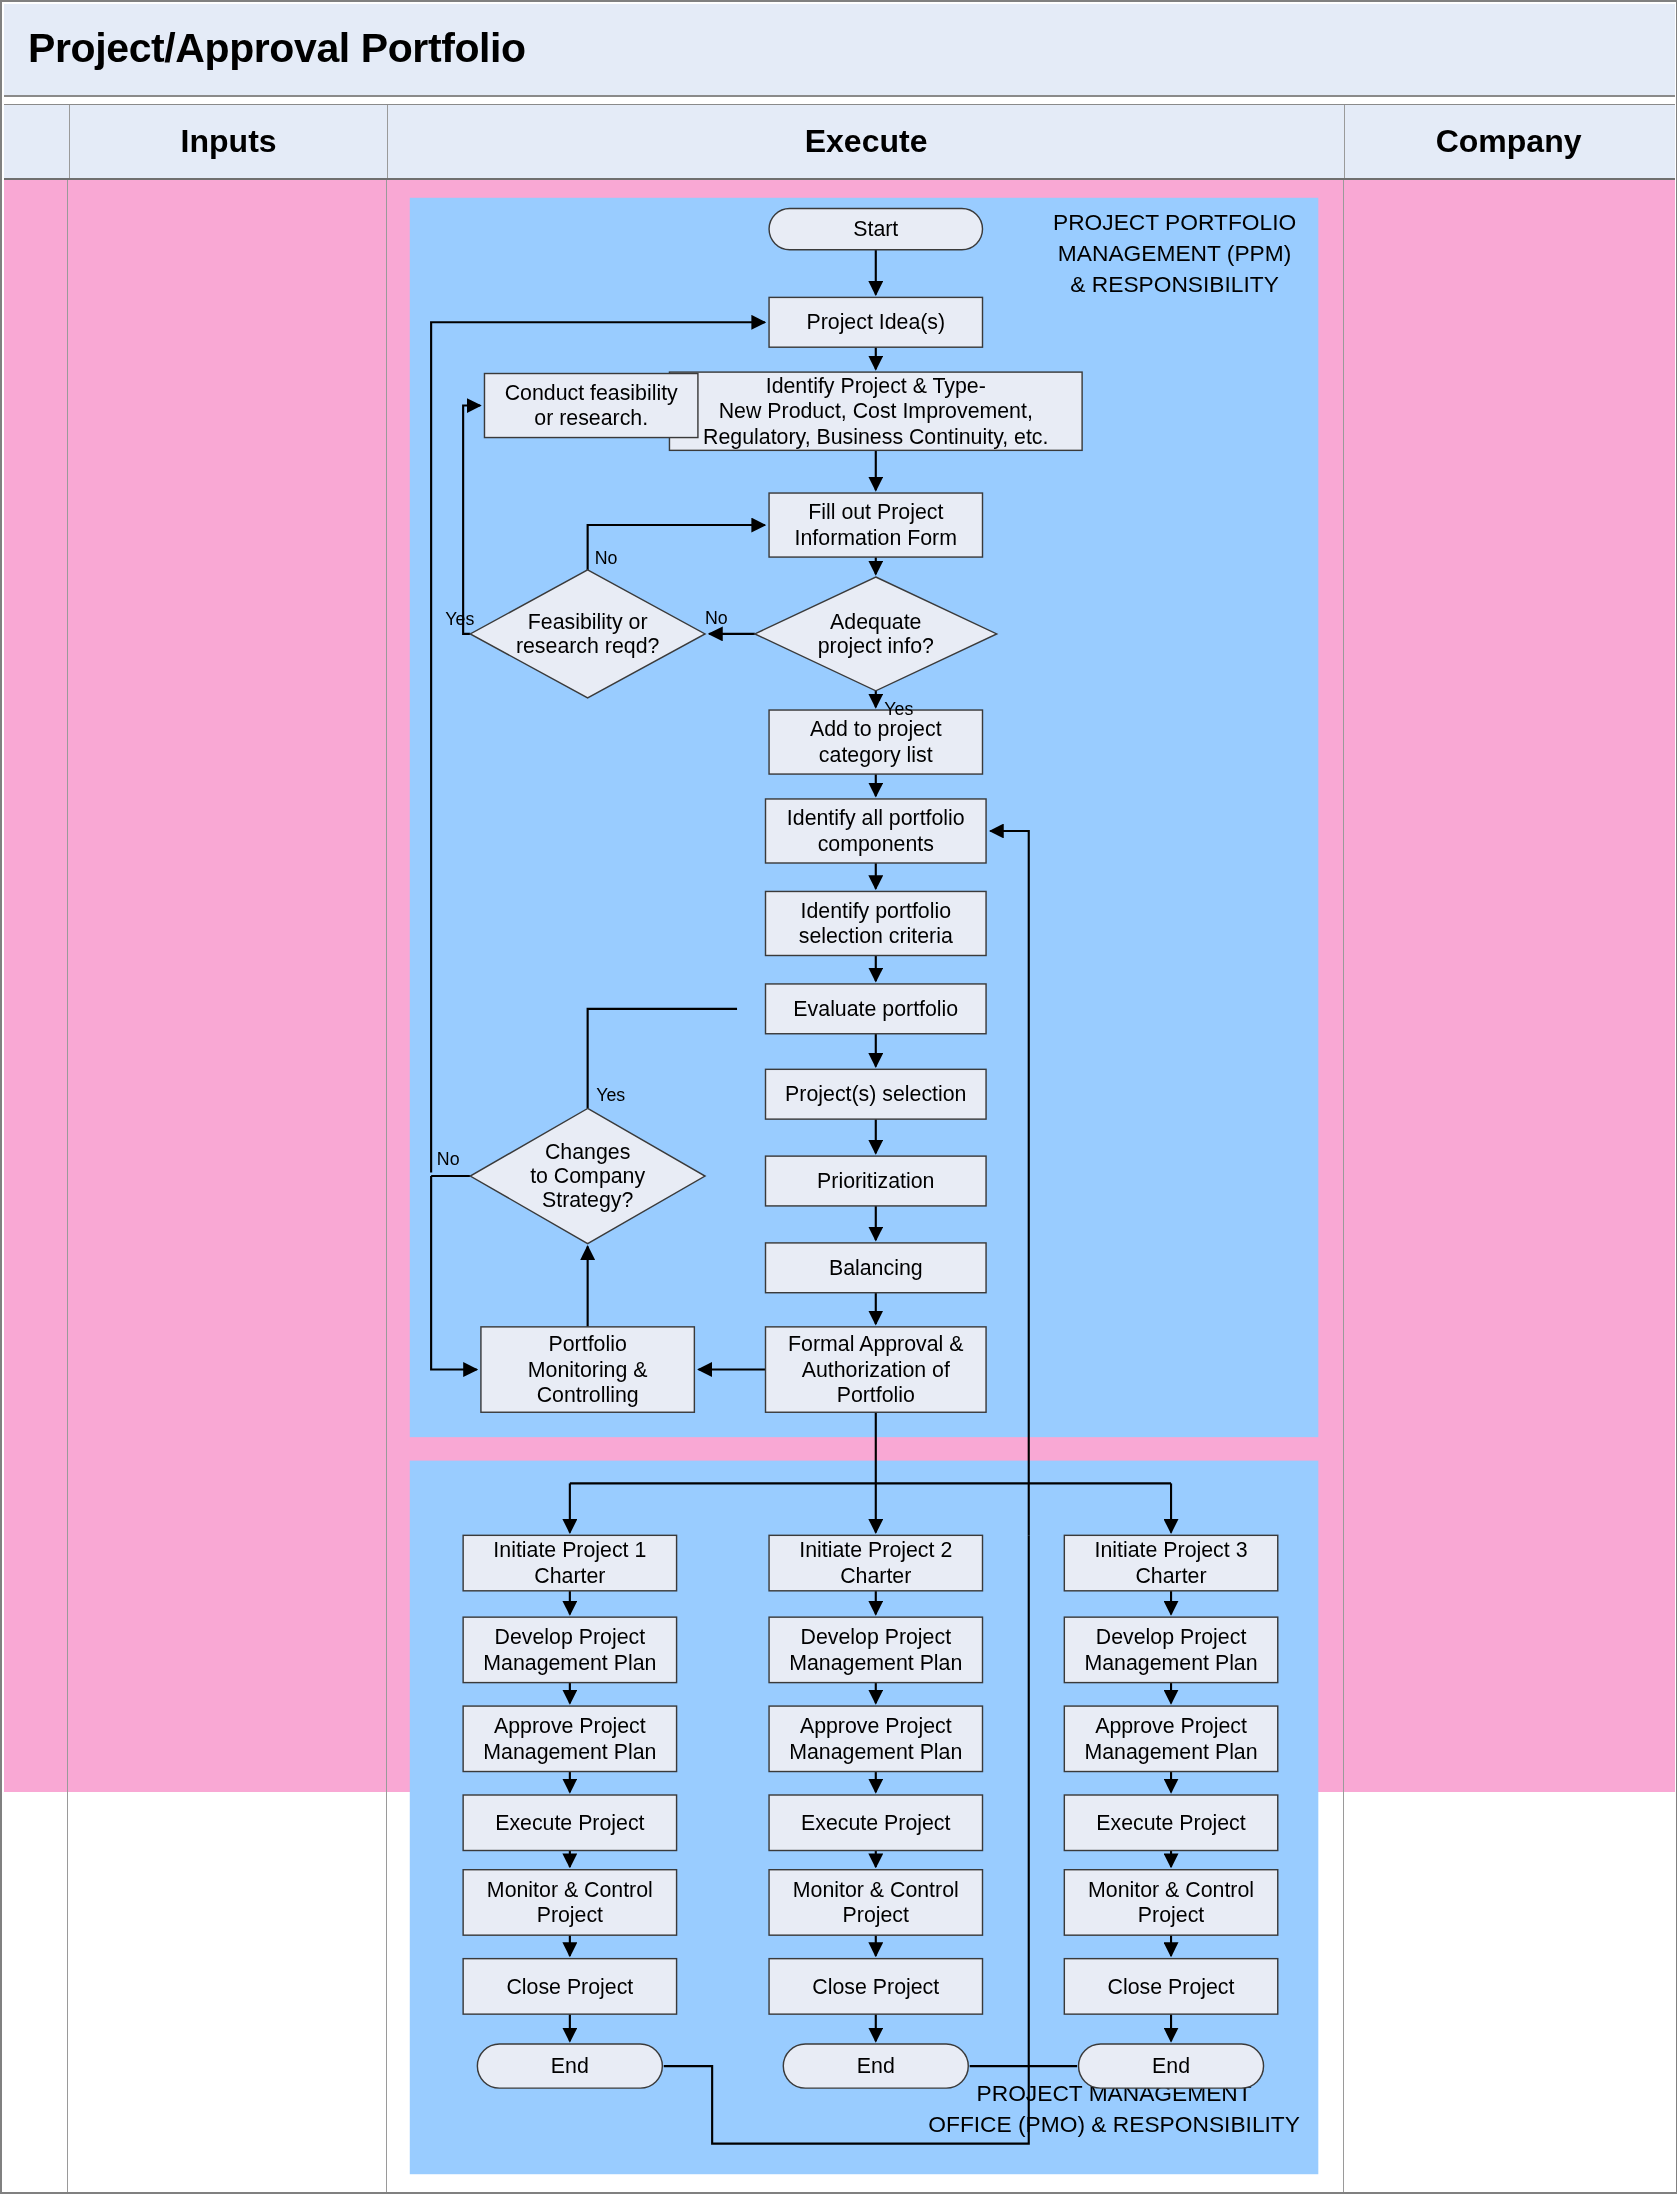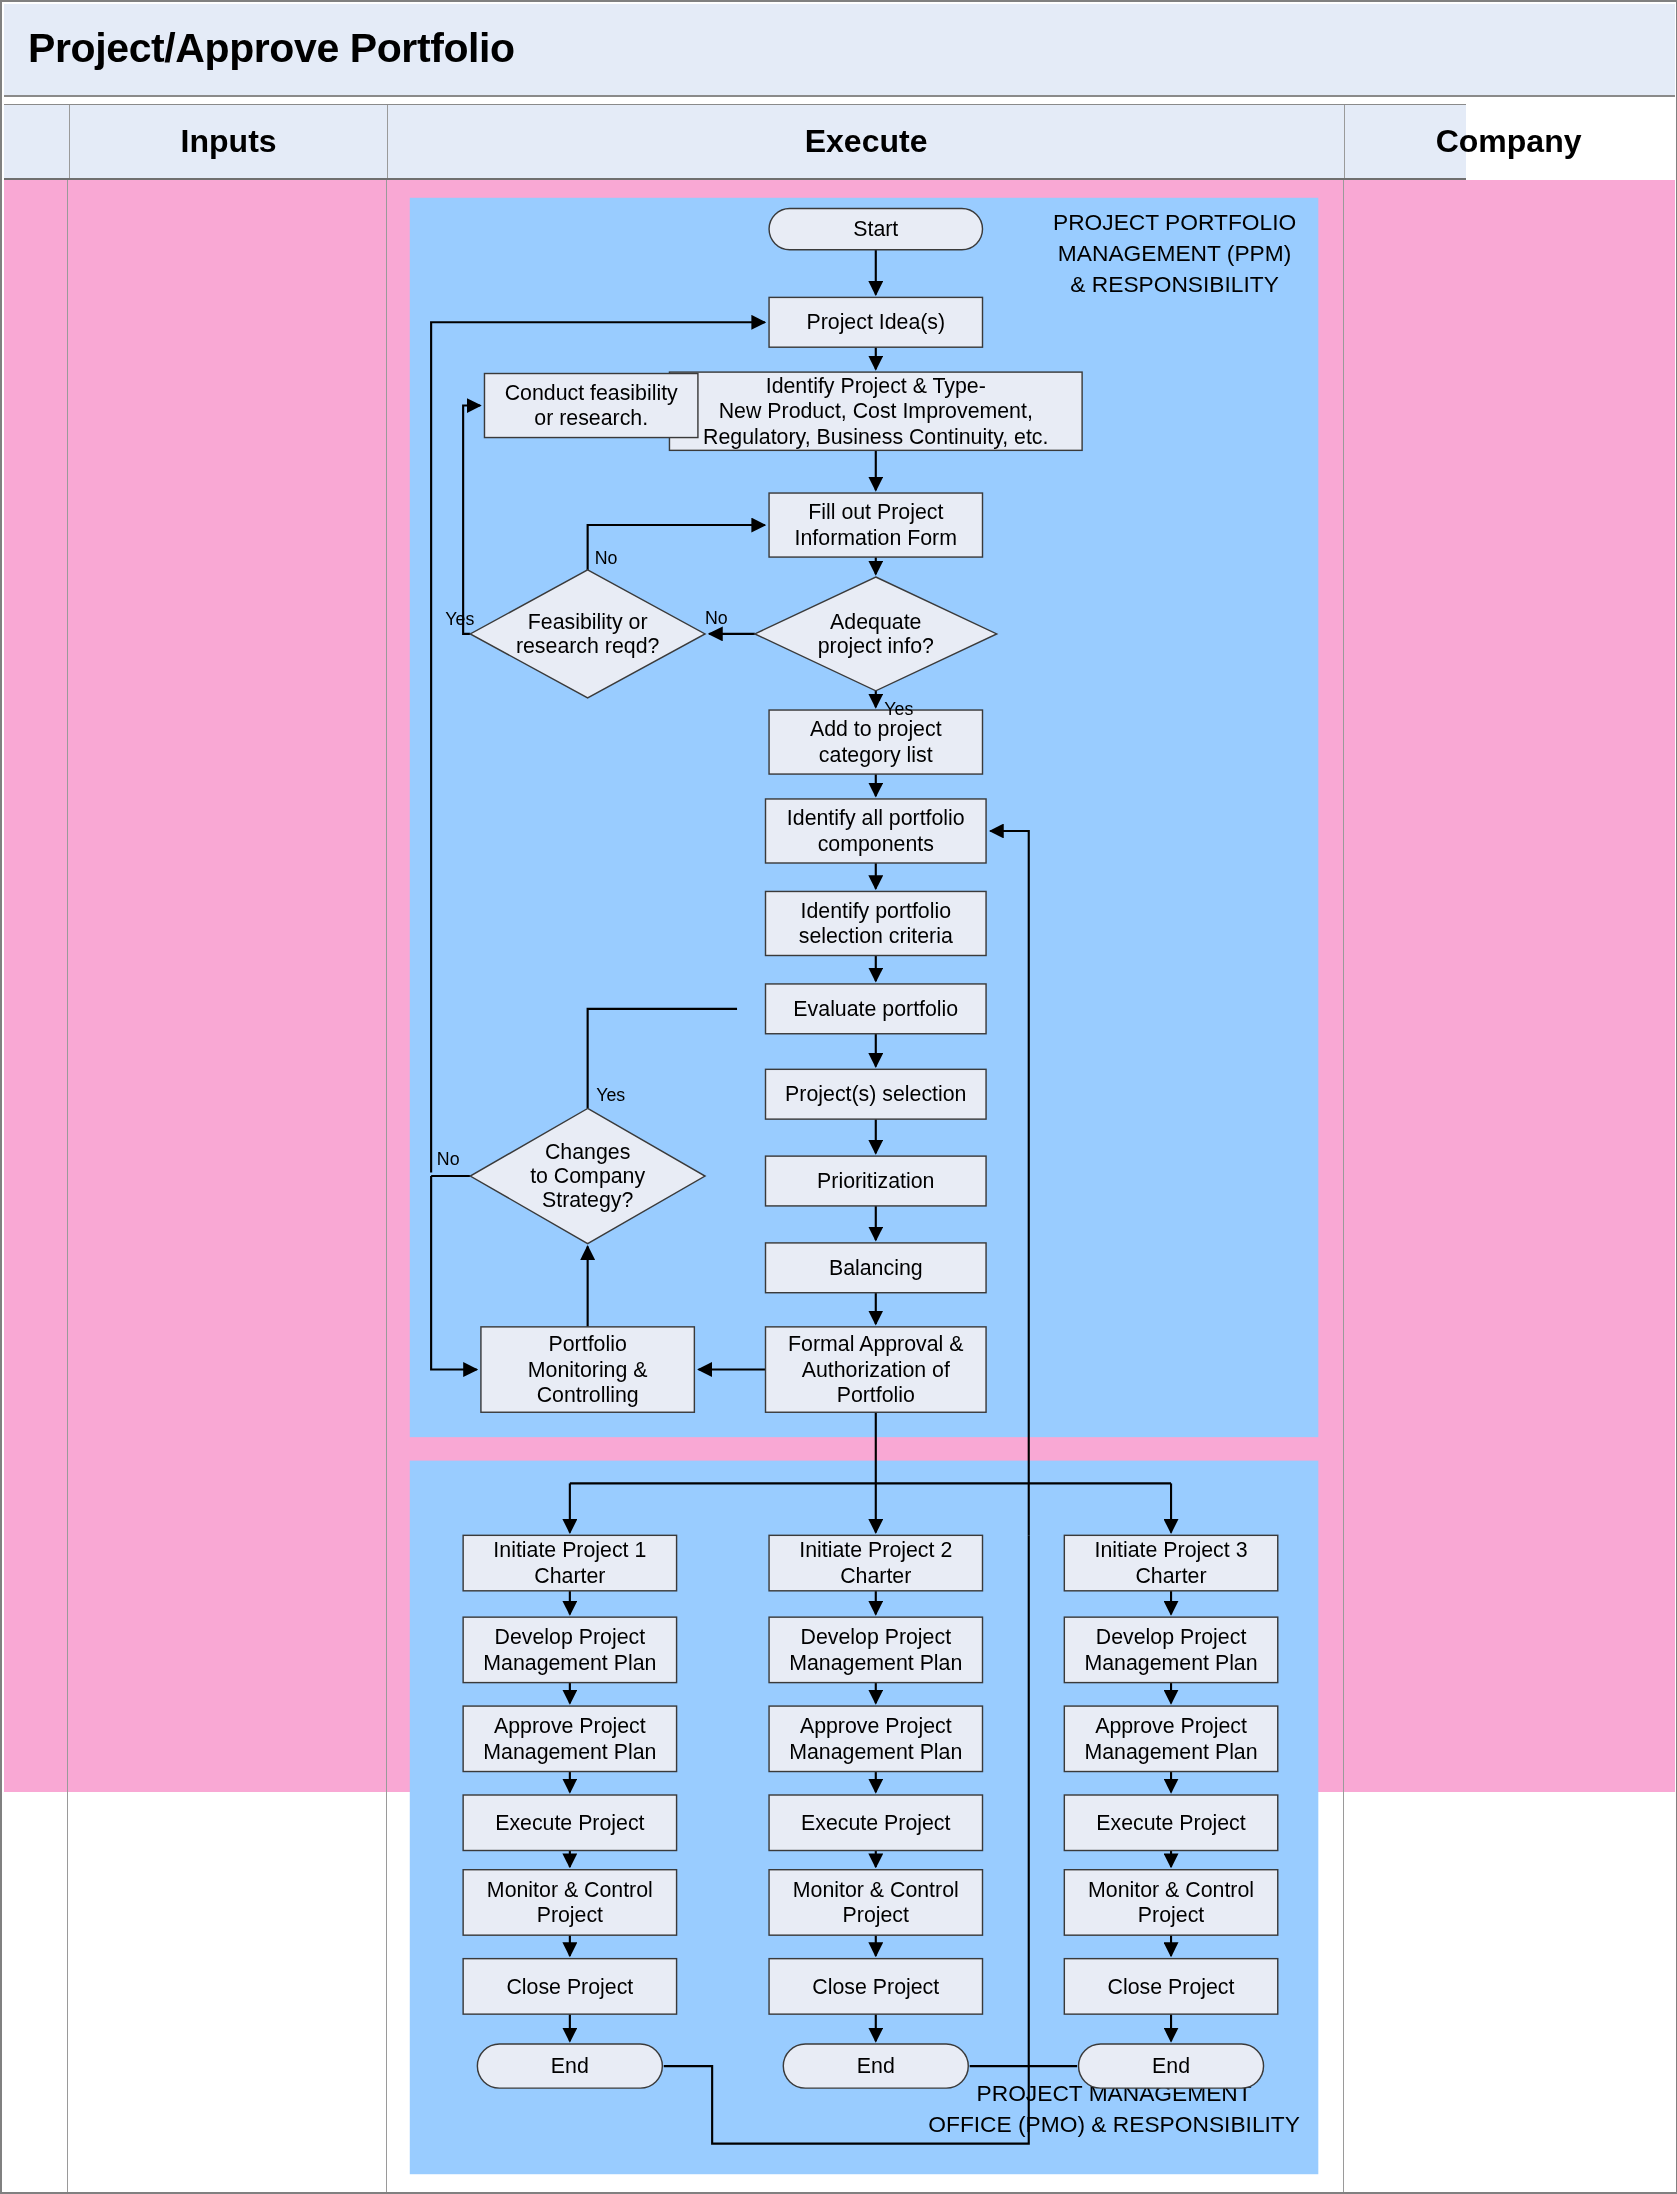--- a/index.html
+++ b/index.html
@@ -5,21 +5,21 @@
   html,body{margin:0;padding:0;background:#fff;}
   body{font-family:"Liberation Sans",sans-serif;}
   #page{position:relative;width:1678px;height:2194px;background:#fff;box-sizing:border-box;
         border:2.1px solid #808080;}
   
   #title-band{position:absolute;left:2.1px;top:2.1px;width:1671px;height:93px;
               background:#E4EBF7;border-bottom:2.1px solid #8a8a8a;box-sizing:border-box;}
   #page-title{position:absolute;left:24px;top:21.3px;font-size:41px;font-weight:bold;color:#000;
               letter-spacing:-0.4px;white-space:nowrap;}
   
-  #hdr-row{position:absolute;left:2.1px;top:102px;width:1462px;height:76px;background:#E4EBF7;
+  #hdr-row{position:absolute;left:2.1px;top:102px;width:1671px;height:76px;background:#E4EBF7;
            border-top:1.4px solid #8a8a8a;border-bottom:2.1px solid #6f6f6f;box-sizing:border-box;}
   .hdr-cell{position:absolute;top:0;height:100%;display:flex;align-items:center;justify-content:center;
             font-size:32px;font-weight:bold;color:#000;box-sizing:border-box;}
   #hdr-inputs{left:65px;width:319px;border-left:0.7px solid #9a9a9a;border-right:0.7px solid #9a9a9a;}
   #hdr-process{left:384px;width:957px;border-right:0.7px solid #9a9a9a;}
   #hdr-outputs{left:1341px;width:327px;}
   
   #body-area{position:absolute;left:2.1px;top:178px;width:1671px;height:1612px;background:#f9a8d4;}
   .col-div{position:absolute;top:0;width:0;height:2012px;border-left:0.7px solid #9a9a9a;}
   #div-left{left:63px;}
@@ -30,21 +30,21 @@
   .bx-txt{font-family:"Liberation Sans",sans-serif;font-size:30px;fill:#000;text-anchor:middle;}
   .lbl{font-family:"Liberation Sans",sans-serif;font-size:25px;fill:#000;}
   .swim{font-family:"Liberation Sans",sans-serif;font-size:32px;fill:#000;text-anchor:middle;}
 </style>
 </head>
 <body>
 
 <div id="page">
 
   <div id="title-band">
-    <div id="page-title">Project/Approve Portfolio</div>
+    <div id="page-title">Project/Approval Portfolio</div>
   </div>
 
   <div id="hdr-row">
     <div class="hdr-cell" id="hdr-inputs">Inputs</div>
     <div class="hdr-cell" id="hdr-process">Execute</div>
     <div class="hdr-cell" id="hdr-outputs">Company</div>
   </div>
 
   <div id="body-area">
     <div class="col-div" id="div-left"></div>

